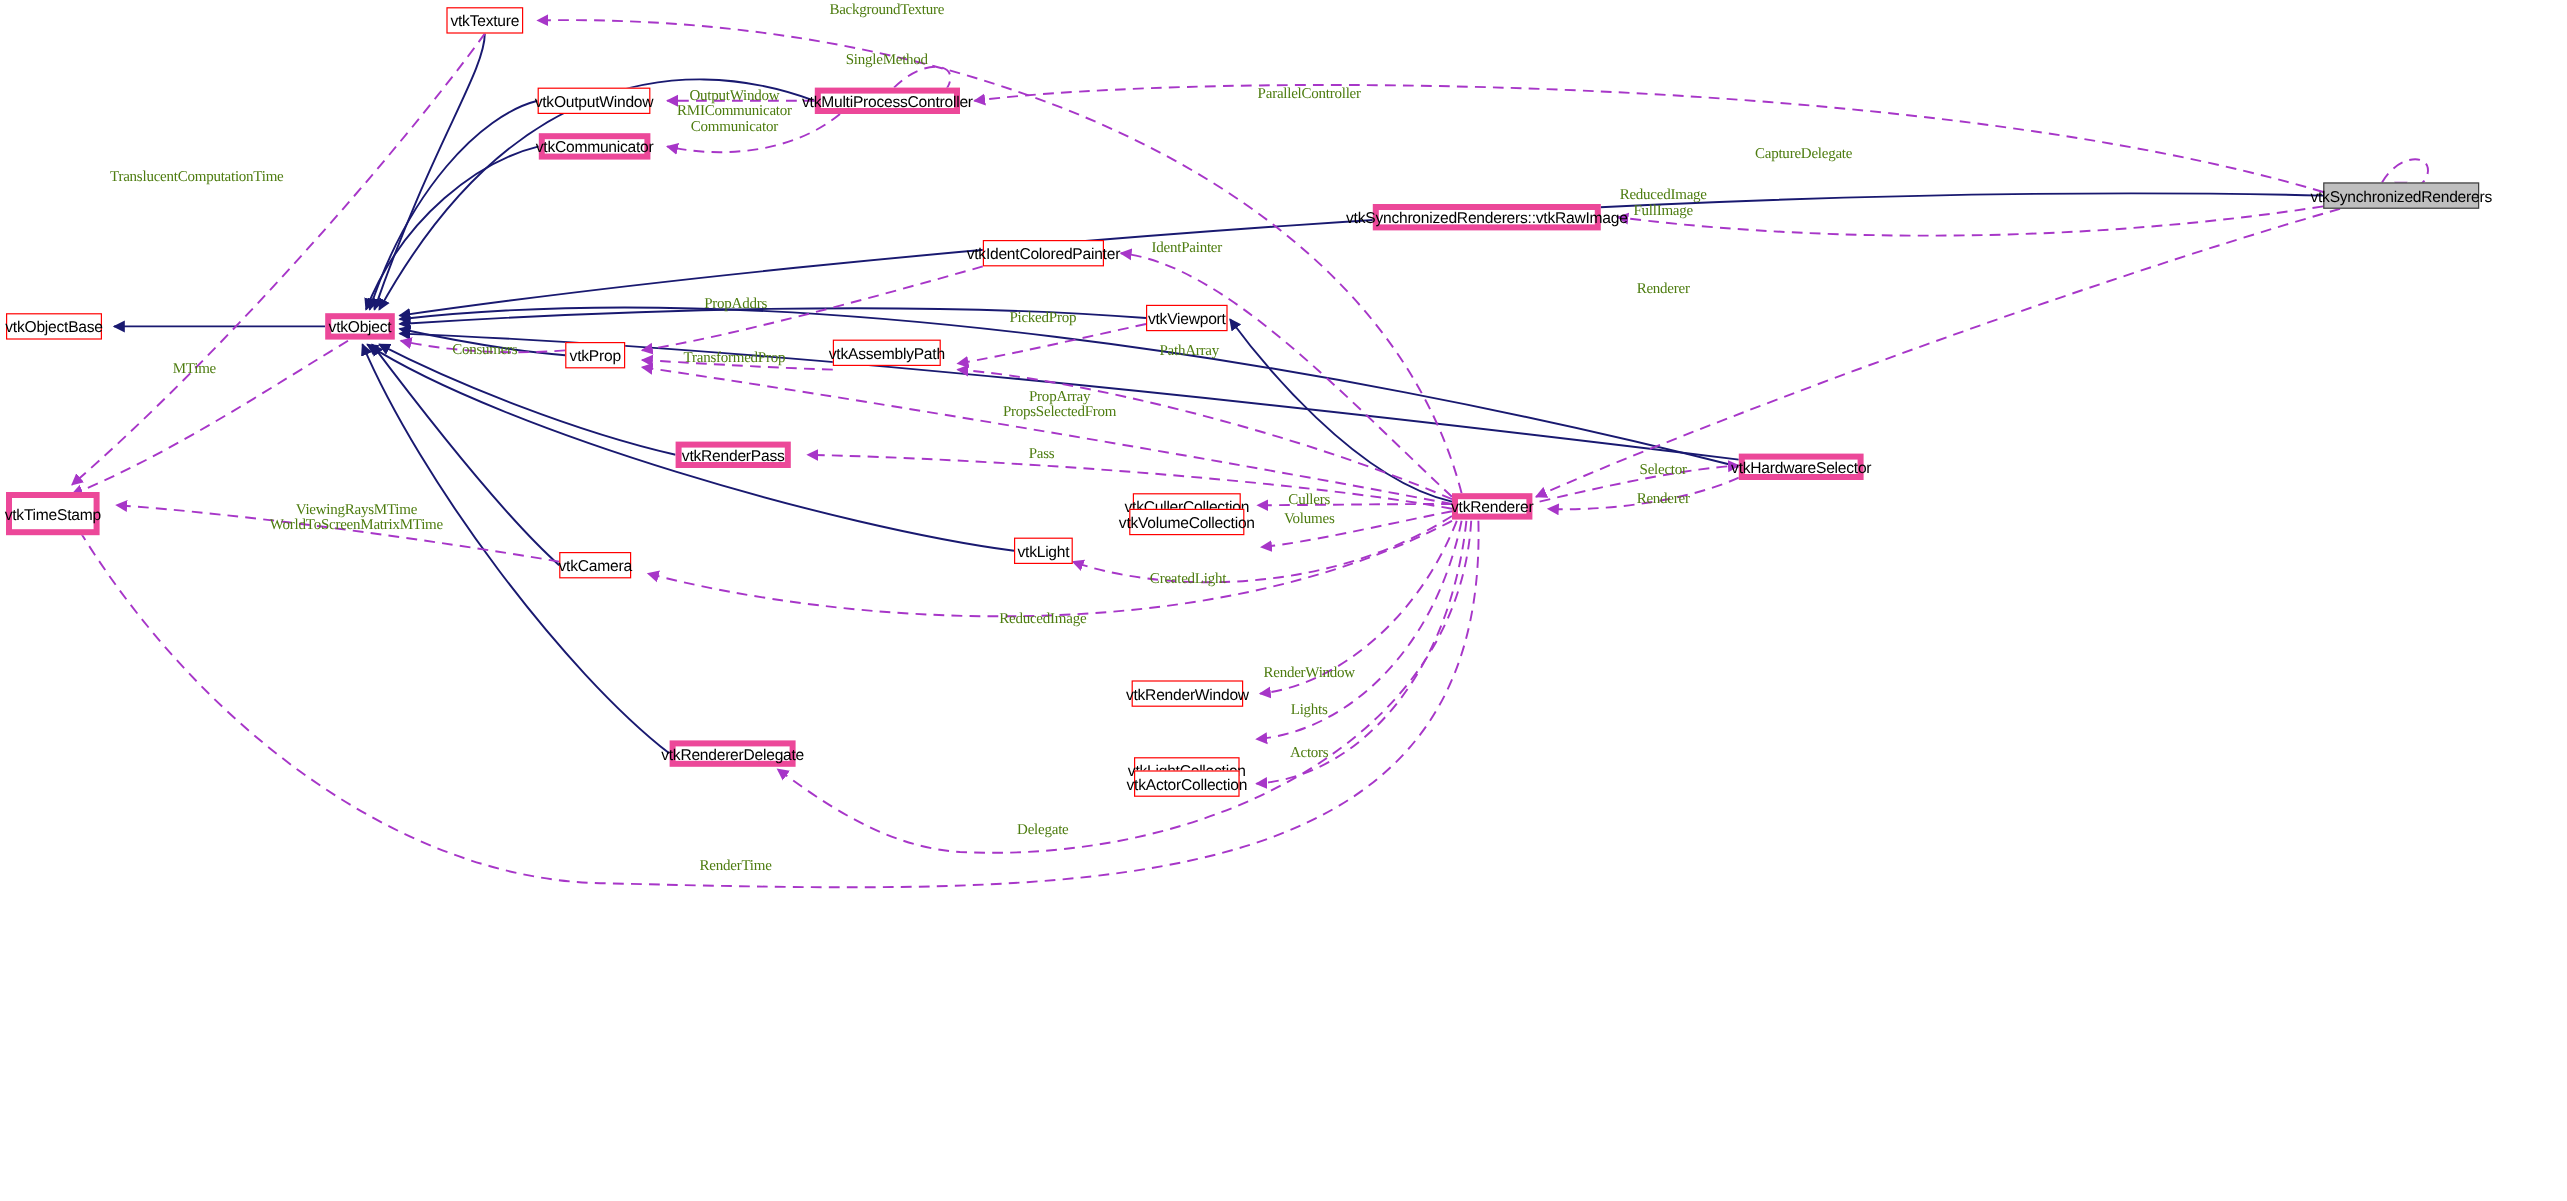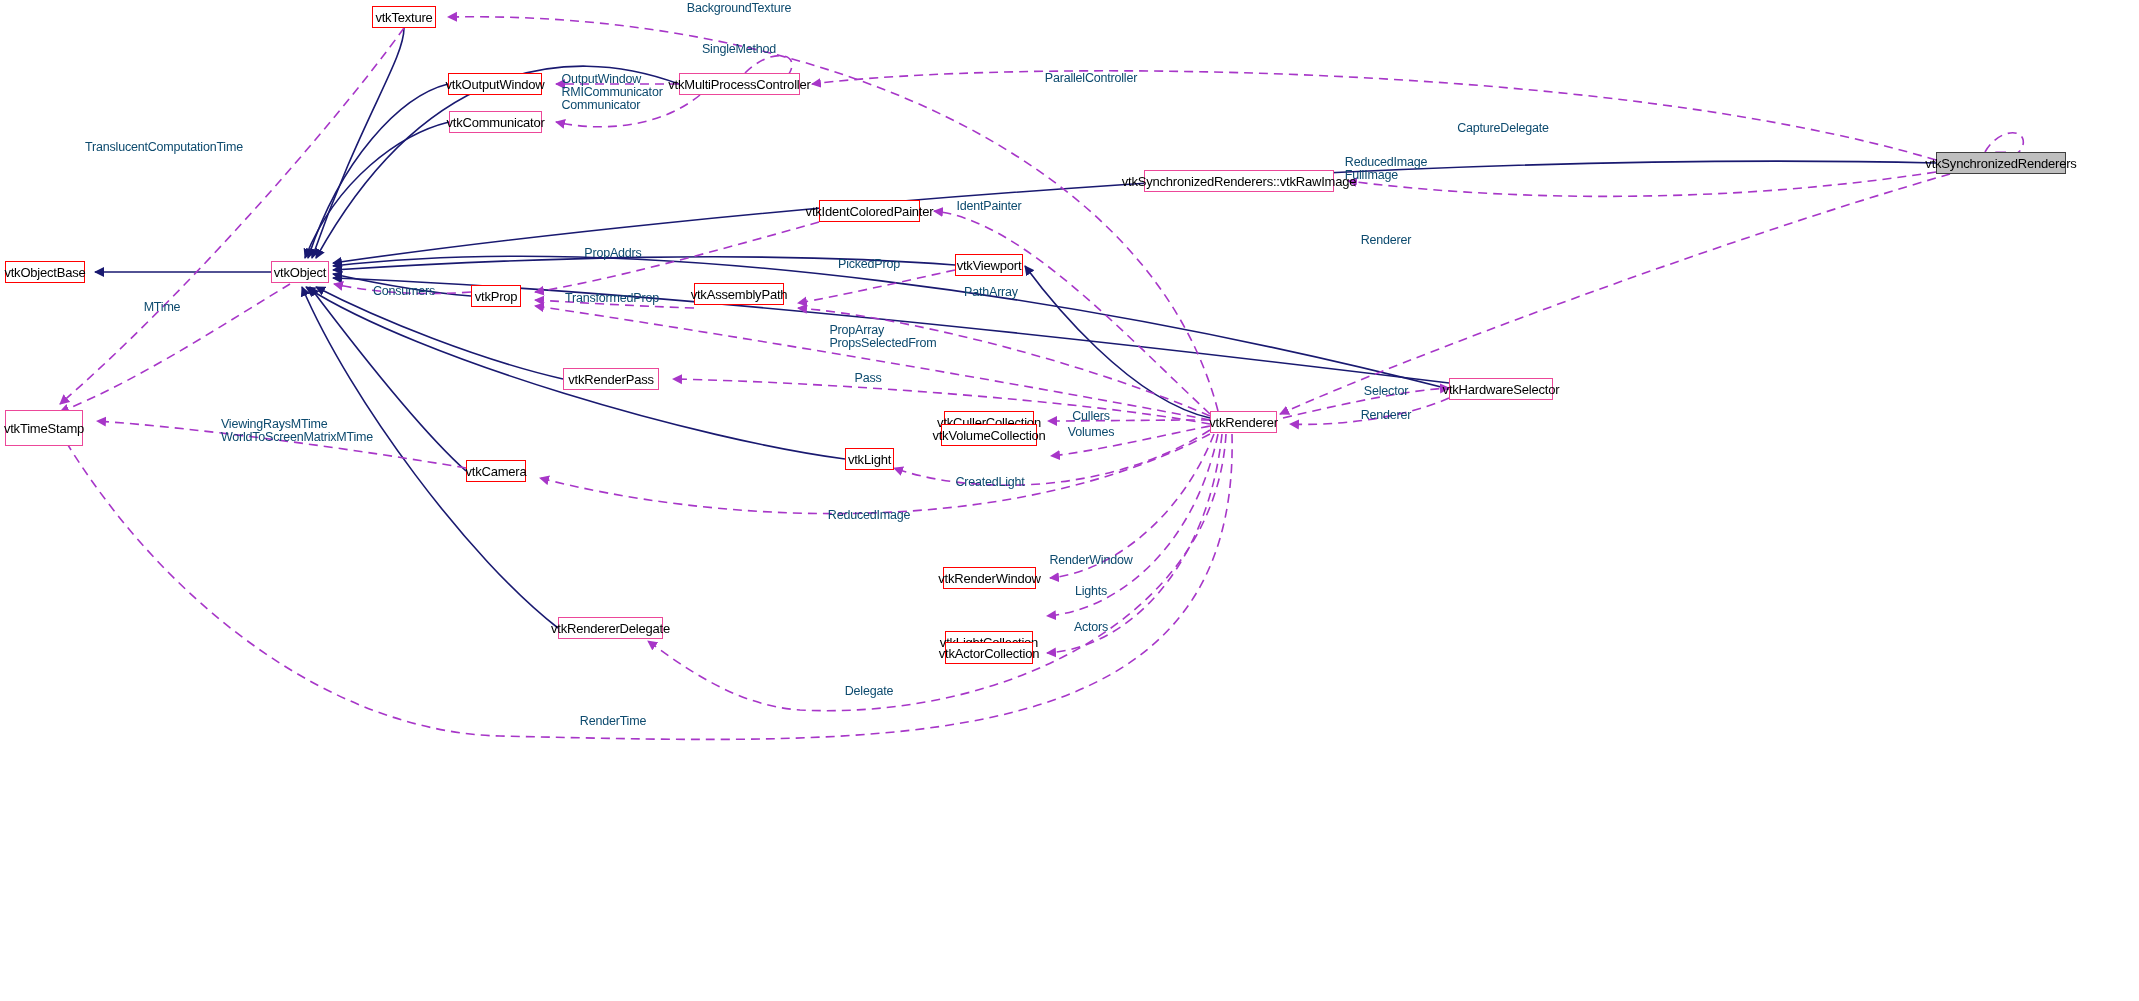--- a/index.html
+++ b/index.html
@@ -44,31 +44,31 @@
   .node.red {
     border: 1px solid #ff0000;
     color: #000000;
   }
   .node.gray {
     background: #bfbfbf;
     border: 1px solid #404040;
     color: #000000;
   }
   .node.dark {
-    border: 1px solid #ec4899;
+    border: 5px solid #ec4899;
   }
   .edge-label {
     position: absolute;
-    font-family: Liberation Sans, sans-serif;
+    font-family: Liberation Serif, serif;
     font-size: 12.5px;
     line-height: 13px;
-    color: #0c4a6e;
+    color: #4d7c0f;
     white-space: pre;
     letter-spacing: -0.2px;
-    text-align: left;
+    text-align: center;
     transform: translateX(-50%);
     pointer-events: none;
   }
   .inherit-path {
     fill: none;
     stroke: #191970;
     stroke-width: 1.6;
   }
   .usage-path {
     fill: none;

